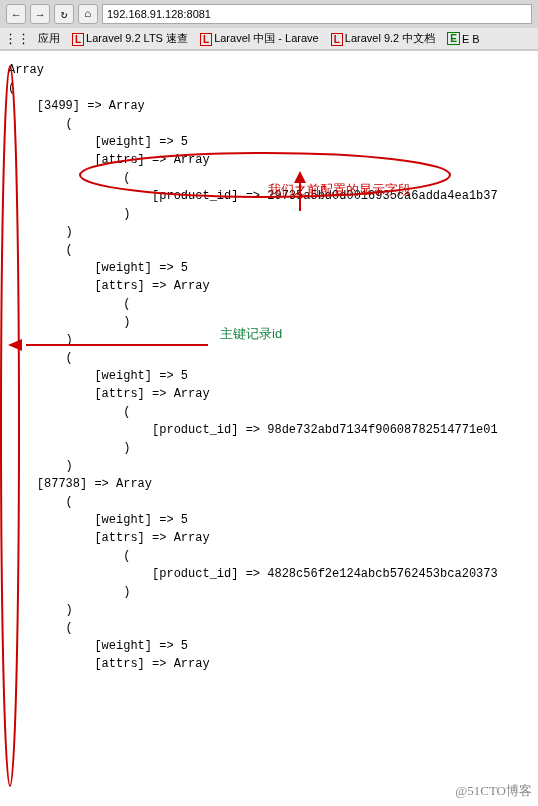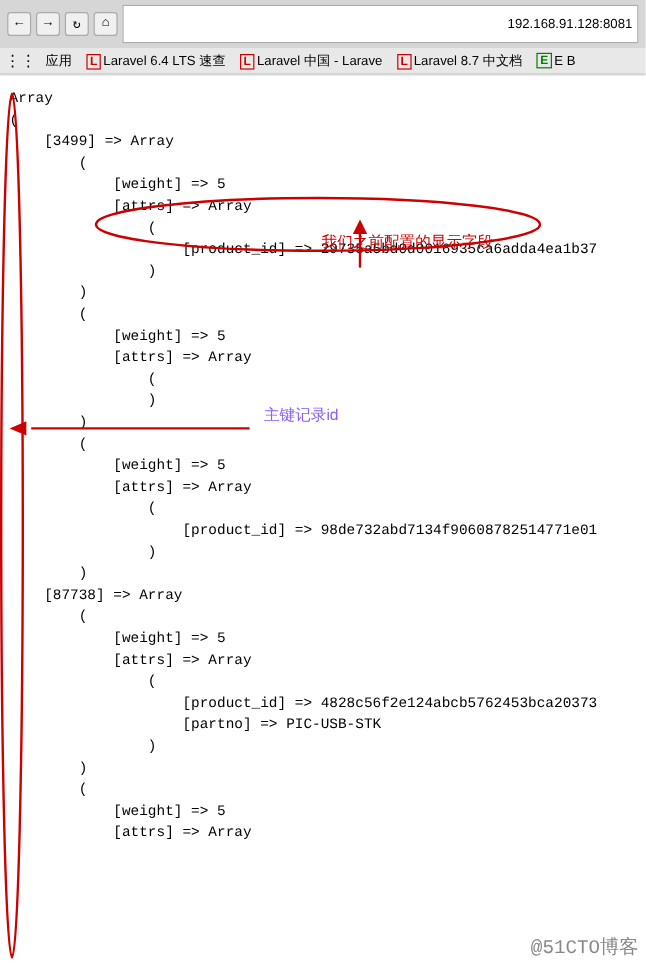--- a/index.html
+++ b/index.html
@@ -31,27 +31,26 @@
       background: #f0f0f0;
       border-radius: 3px;
       display: flex;
       align-items: center;
       justify-content: center;
       font-size: 11px;
       cursor: pointer;
     }
     .address-bar {
       flex: 1;
-      height: 32px;
+      height: 20px;
       border: 1px solid #aaa;
       background: #fff;
       padding: 0 4px;
       font-size: 11px;
       font-family: Arial, sans-serif;
-      text-align: right;
     }
     .bookmarks-bar {
       display: flex;
       align-items: center;
       padding: 2px 4px;
       gap: 4px;
       background: #e8e8e8;
       border-bottom: 1px solid #ccc;
       font-size: 11px;
       font-family: Arial, sans-serif;
@@ -77,51 +76,51 @@
       font-size: 12px;
       color: #000;
     }
 
     
     .watermark {
       position: fixed;
       bottom: 6px;
       right: 6px;
       color: #888;
-      font-family: Liberation Mono, monospace;
-      font-size: 16px;
+      font-family: Liberation Serif, serif;
+      font-size: 13px;
     }
   </style>
 </head>
 <body>
 
 <div class="browser-chrome">
   <div class="browser-toolbar">
     <div class="nav-btn">←</div>
     <div class="nav-btn">→</div>
     <div class="nav-btn">↻</div>
     <div class="nav-btn">⌂</div>
     <input class="address-bar" type="text" value="192.168.91.128:8081" style="">
   </div>
   <div class="bookmarks-bar">
     <span style="font-size:13px; cursor:pointer;">⋮⋮</span>
     <div class="bookmark-item">
       <span>应用</span>
     </div>
     <div class="bookmark-item">
       <span style="color:#c00; font-size:10px; font-weight:bold; border:1px solid #c00; padding:0 2px;">L</span>
-      <span>Laravel 6.4 LTS 速查</span>
+      <span>Laravel 9.2 LTS 速查</span>
     </div>
     <div class="bookmark-item">
       <span style="color:#c00; font-size:10px; font-weight:bold; border:1px solid #c00; padding:0 2px;">L</span>
       <span>Laravel 中国 - Larave</span>
     </div>
     <div class="bookmark-item">
       <span style="color:#c00; font-size:10px; font-weight:bold; border:1px solid #c00; padding:0 2px;">L</span>
-      <span>Laravel 8.7 中文档</span>
+      <span>Laravel 9.2 中文档</span>
     </div>
     <div class="bookmark-item">
       <span style="color:green; font-size:10px; font-weight:bold; border:1px solid green; padding:0 2px;">E</span>
       <span>E B</span>
     </div>
   </div>
 </div>
 
 <div class="content" style="position:relative; min-height:730px;">
 
@@ -151,21 +150,20 @@
     <div class="code-line">                    [product_id] =&gt; 98de732abd7134f90608782514771e01</div>
     <div class="code-line">                )</div>
     <div class="code-line">        )</div>
     <div class="code-line"></div>
     <div class="code-line">    [87738] =&gt; Array</div>
     <div class="code-line">        (</div>
     <div class="code-line">            [weight] =&gt; 5</div>
     <div class="code-line">            [attrs] =&gt; Array</div>
     <div class="code-line">                (</div>
     <div class="code-line">                    [product_id] =&gt; 4828c56f2e124abcb5762453bca20373</div>
-    <div class="code-line">                    [partno] =&gt; PIC-USB-STK</div>
     <div class="code-line">                )</div>
     <div class="code-line">        )</div>
     <div class="code-line"></div>
     <div class="code-line">        (</div>
     <div class="code-line">            [weight] =&gt; 5</div>
     <div class="code-line">            [attrs] =&gt; Array</div>
 
   </div>
 
   <svg style="position:absolute; top:100px; left:80px; pointer-events:none; overflow:visible;" width="370" height="48">
@@ -184,21 +182,21 @@
     <line x1="30" y1="12" x2="30" y2="40" stroke="#cc0000" stroke-width="2"></line>
   </svg>
 
   <svg style="position:absolute; top:282px; left:8px; pointer-events:none; overflow:visible;" width="340" height="30">
 
     <line x1="18" y1="12" x2="200" y2="12" stroke="#cc0000" stroke-width="2"></line>
 
     <polygon points="0,12 14,6 14,18" fill="#cc0000"></polygon>
   </svg>
 
-  <div style="position:absolute; top:274px; left:220px; color:#8b5cf6; font-family:Arial,sans-serif; font-size:13px; white-space:nowrap;">
+  <div style="position:absolute; top:274px; left:220px; color:#15803d; font-family:Arial,sans-serif; font-size:13px; white-space:nowrap;">
     <span>主键记录id</span>
   </div>
 
   <svg style="position:absolute; top:10px; left:0px; pointer-events:none; overflow:visible;" width="80" height="730">
     <ellipse cx="10" cy="365" rx="9" ry="360" fill="none" stroke="#cc0000" stroke-width="2"></ellipse>
   </svg>
 
 </div>
 
 <div class="watermark">

